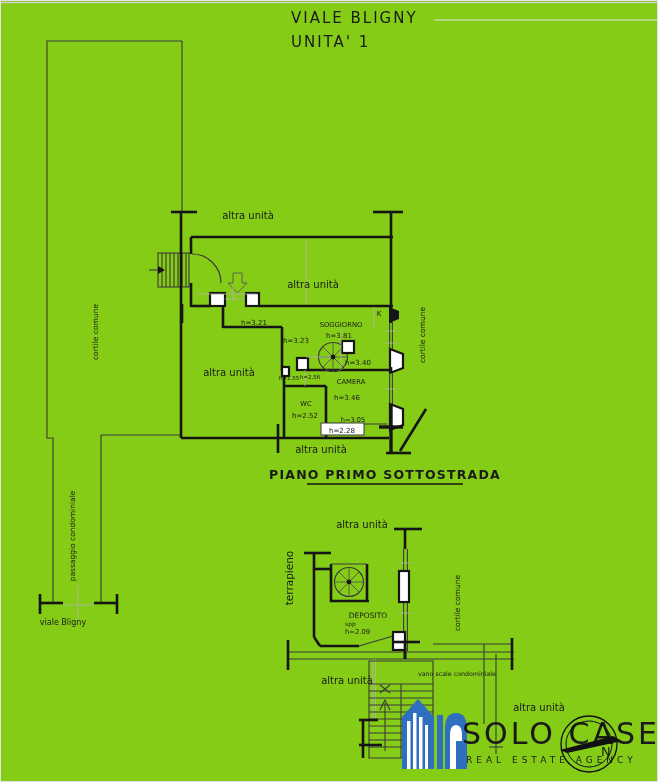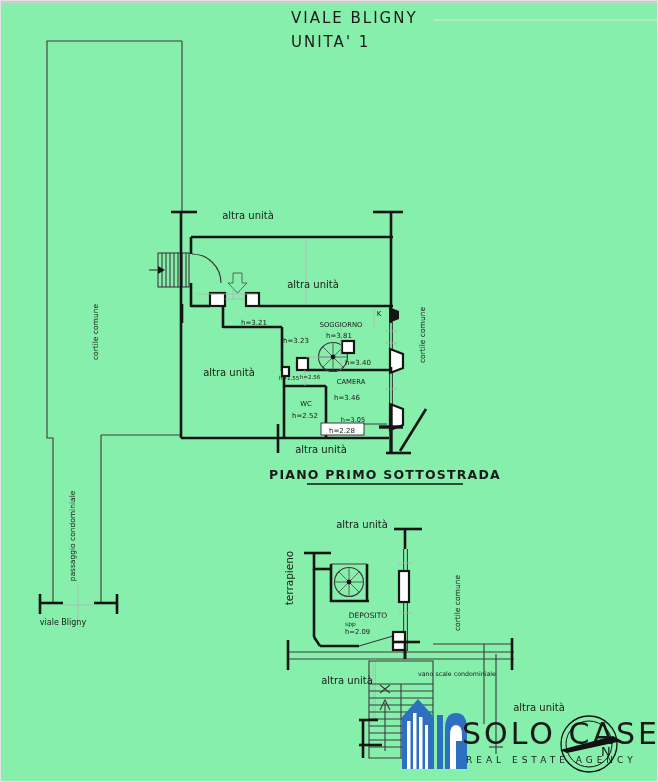--- a/index.html
+++ b/index.html
@@ -1,17 +1,17 @@
 <!DOCTYPE html>
 <html><head>
 <meta charset="utf-8">
 <style>
   html,body { margin:0; padding:0; background:#ffffff; }
   #page {
-    position:relative; width:658px; height:782px; background:#86efac;
+    position:relative; width:658px; height:782px; background:#84cc16;
     border:1px solid #e3e3e3; box-sizing:border-box; overflow:hidden;
     font-family:"DejaVu Sans", sans-serif;
   }
   svg text {
     font-family:"DejaVu Sans", sans-serif;
     fill:#1a1a1a;
   }
   .w  { stroke:#151515; stroke-width:2.6; fill:none; stroke-linecap:butt; }
   .w2 { stroke:#151515; stroke-width:3.4; fill:none; }
   .t  { stroke:#3a3a3a; stroke-width:1.1; fill:none; }

